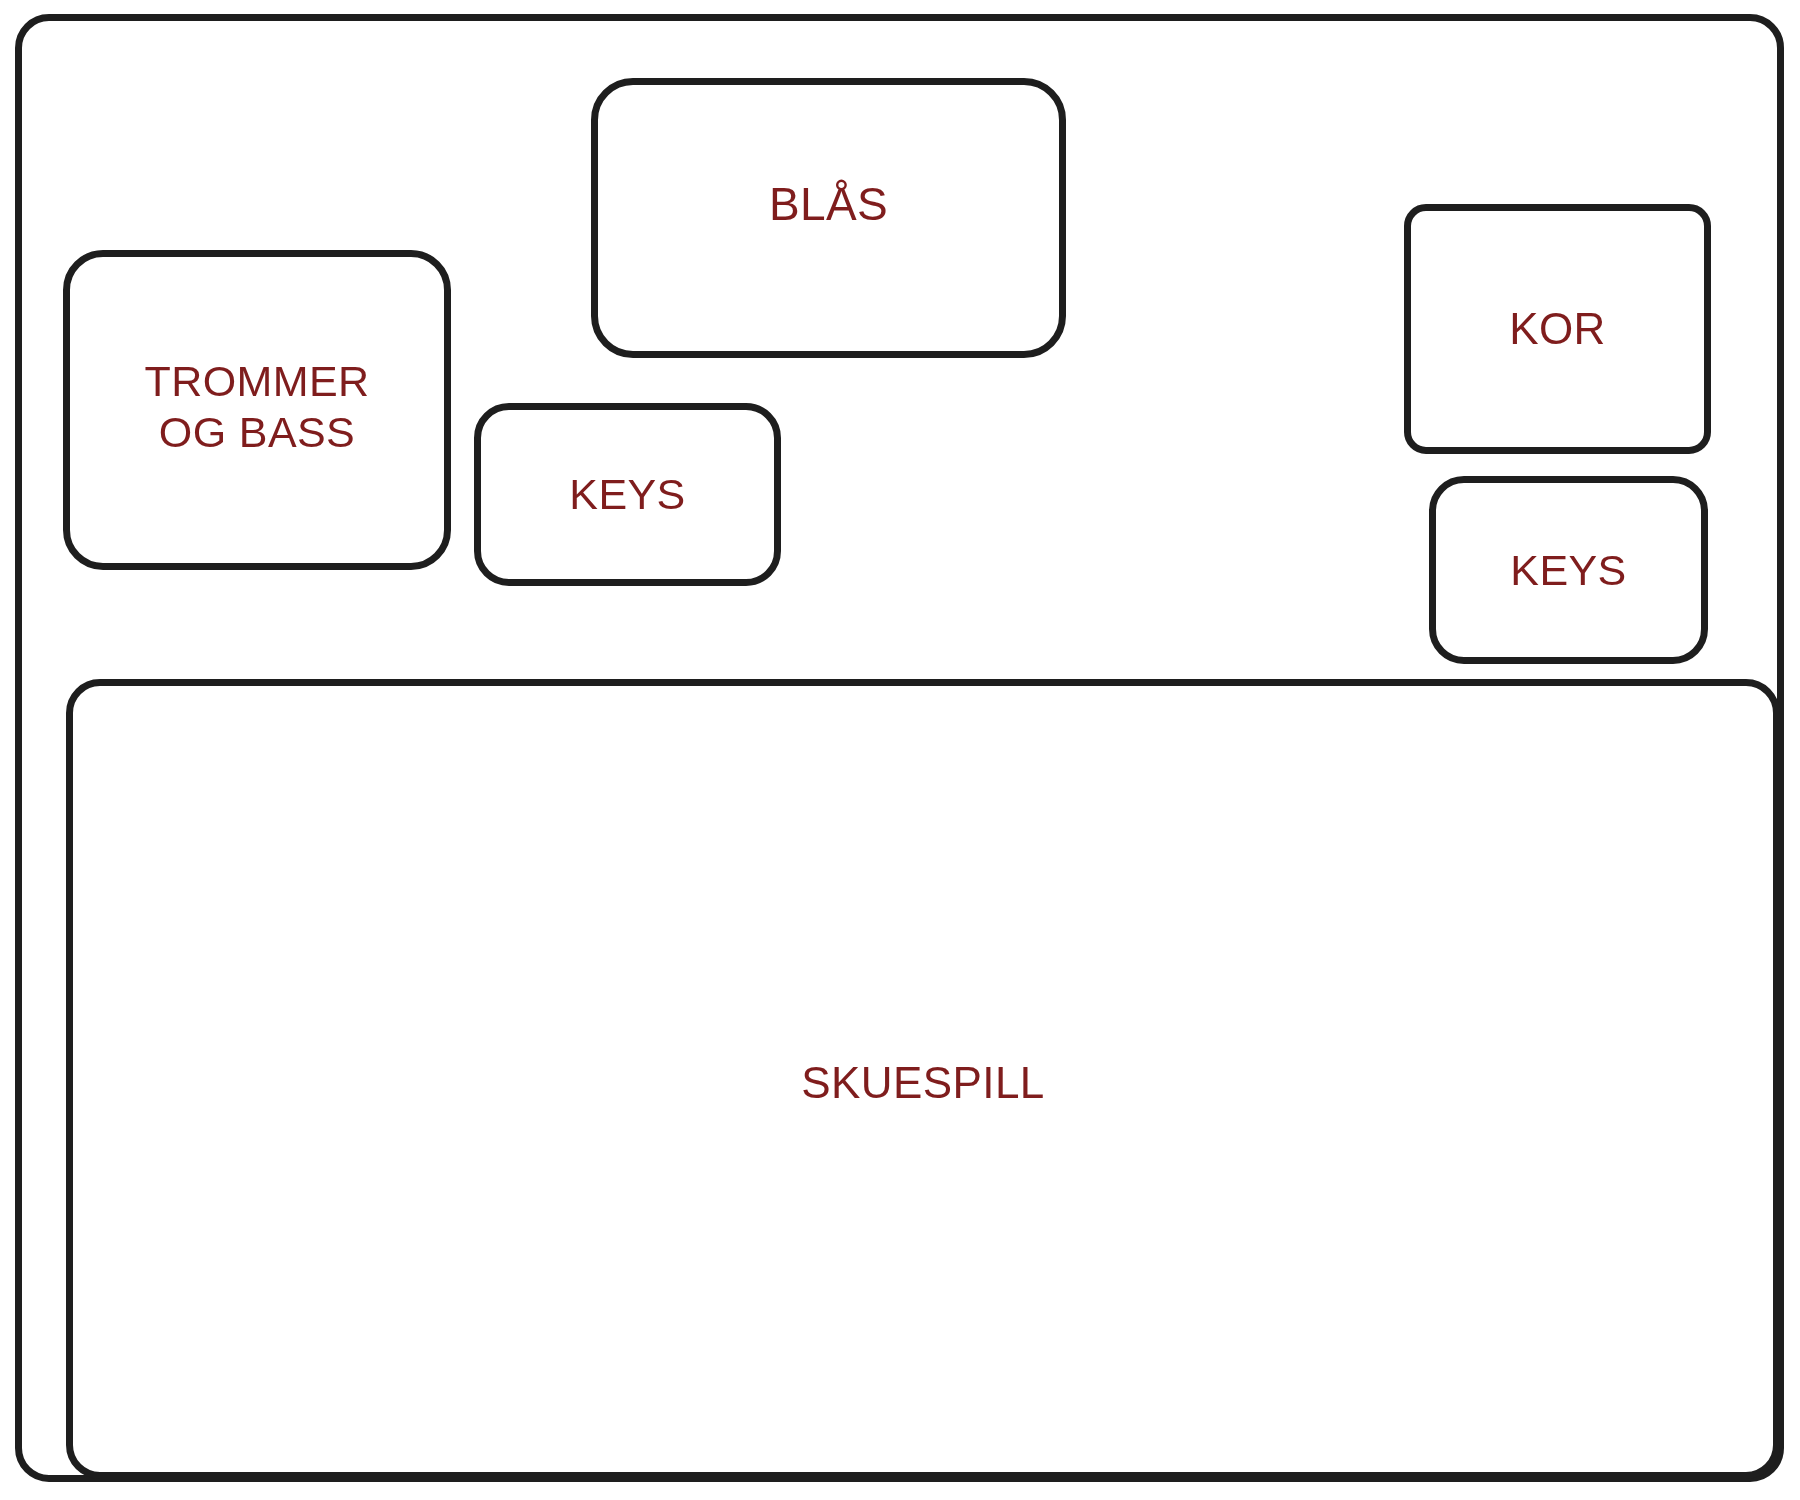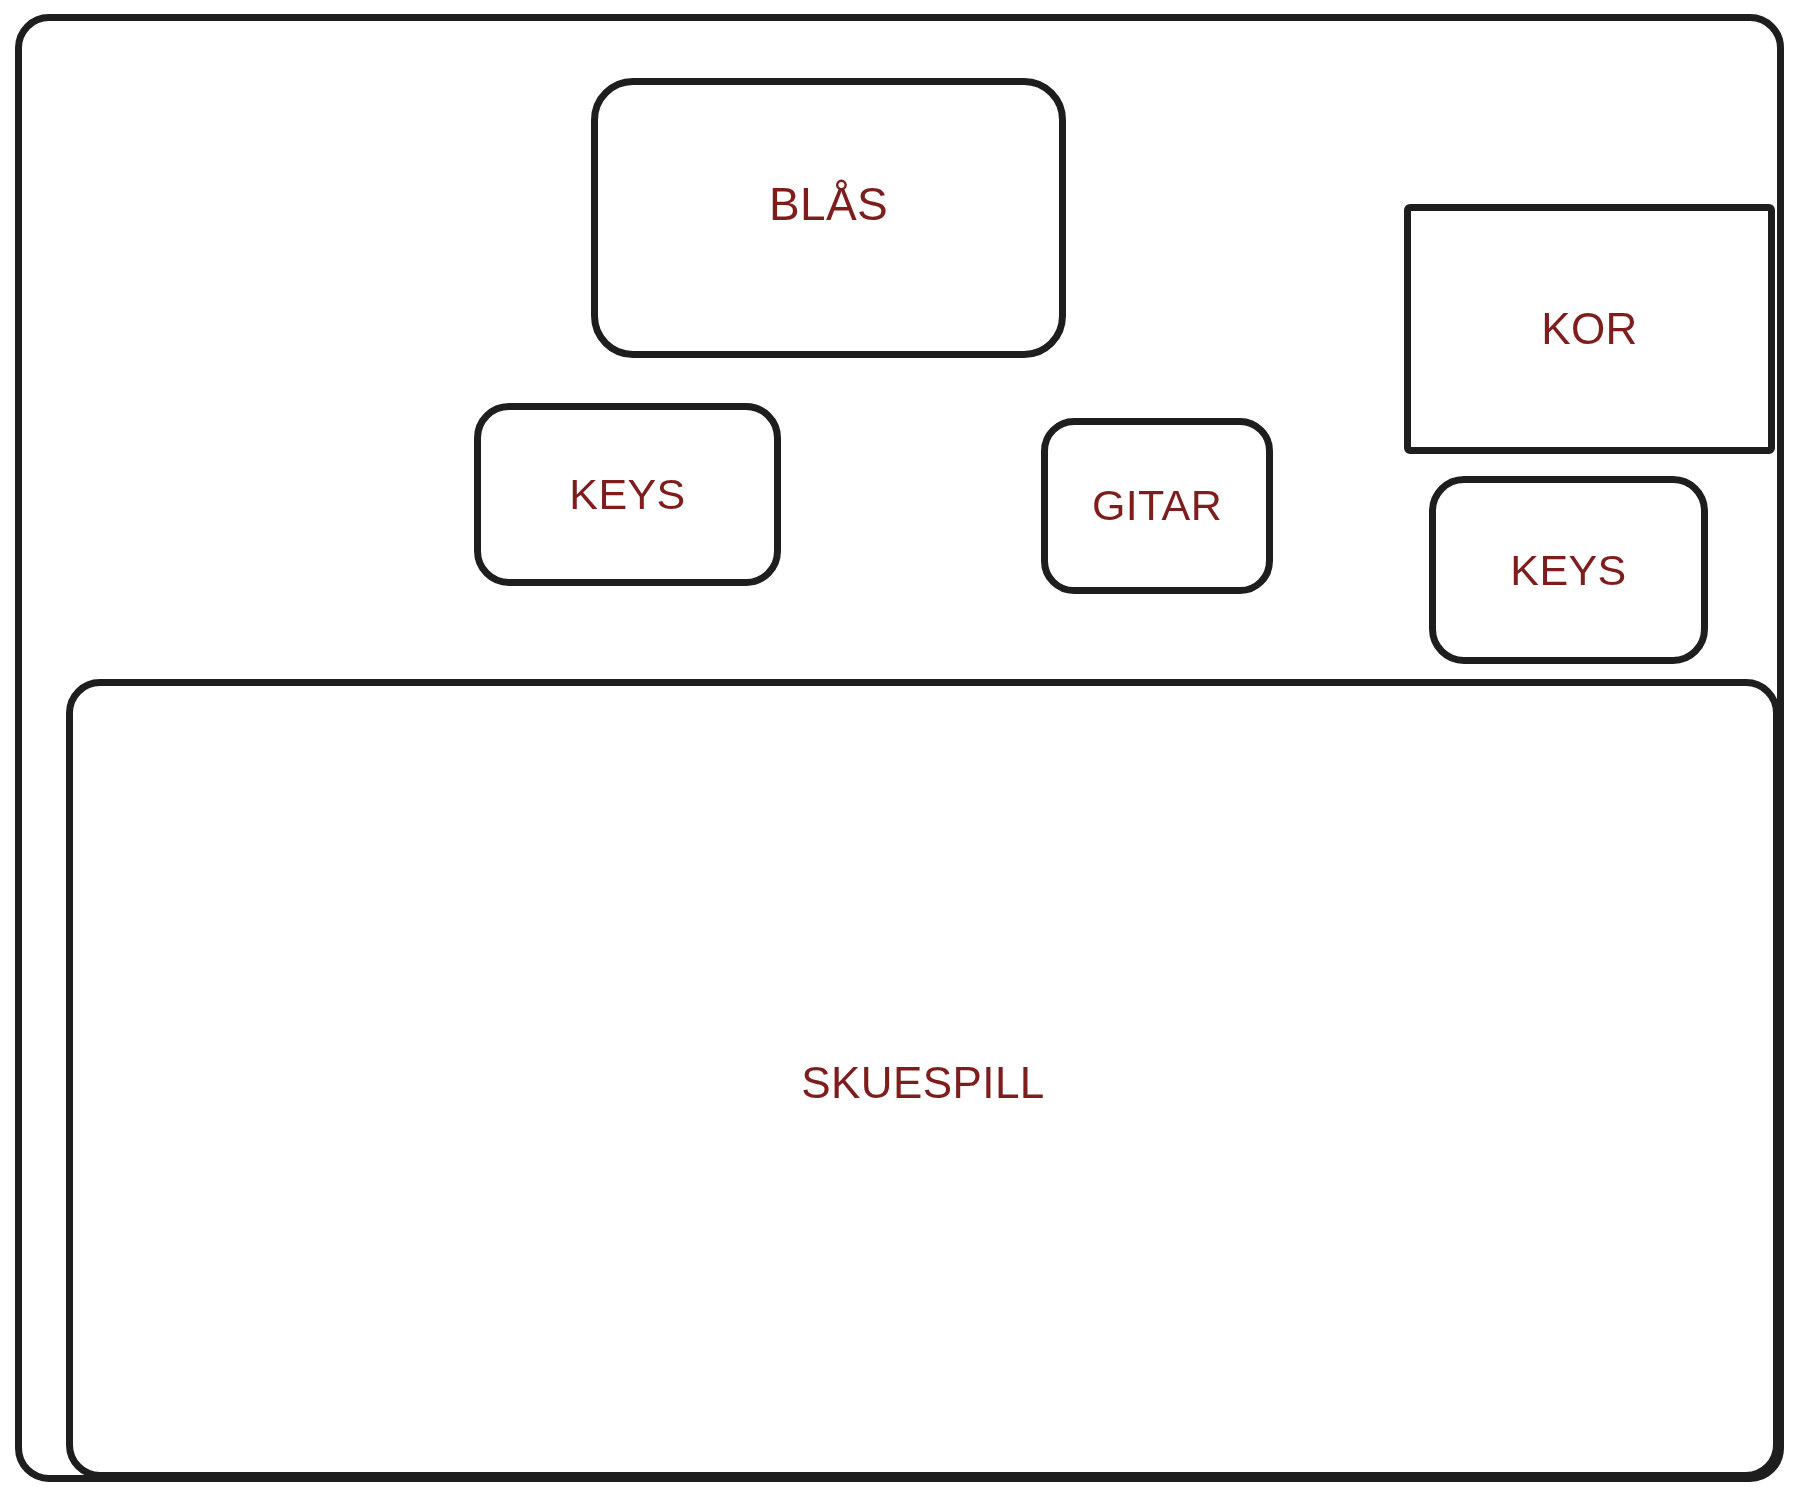--- a/index.html
+++ b/index.html
@@ -103,23 +103,23 @@
   }
   #zone-gitar .zone-label {
     font-size: 43px;
     margin-top: -1px;
   }
 
   
   #zone-kor {
     left: 1382px;
     top: 183px;
-    width: 371px;
+    width: 307px;
     height: 250px;
-    border-radius: 6px;
+    border-radius: 22px;
   }
   #zone-kor .zone-label {
     font-size: 44px;
     margin-top: 0px;
   }
 
   
   #zone-keys-right {
     left: 1407px;
     top: 455px;
@@ -146,32 +146,33 @@
     margin-top: 371px;
   }
 </style>
 </head>
 <body>
 
 <div id="stage-plot">
 
   <div class="zone" id="stage-frame">
 
+    <div class="zone" id="zone-trommer-og-bass">
+      <span class="zone-label">TROMMER
+OG BASS</span>
+    </div>
 
     <div class="zone" id="zone-blas">
       <span class="zone-label">BLÅS</span>
     </div>
 
     <div class="zone" id="zone-keys-left">
       <span class="zone-label">KEYS</span>
     </div>
 
-    <div class="zone" id="zone-gitar">
-      <span class="zone-label">GITAR</span>
-    </div>
 
     <div class="zone" id="zone-kor">
       <span class="zone-label">KOR</span>
     </div>
 
     <div class="zone" id="zone-keys-right">
       <span class="zone-label">KEYS</span>
     </div>
 
     <div class="zone" id="zone-skuespill">

